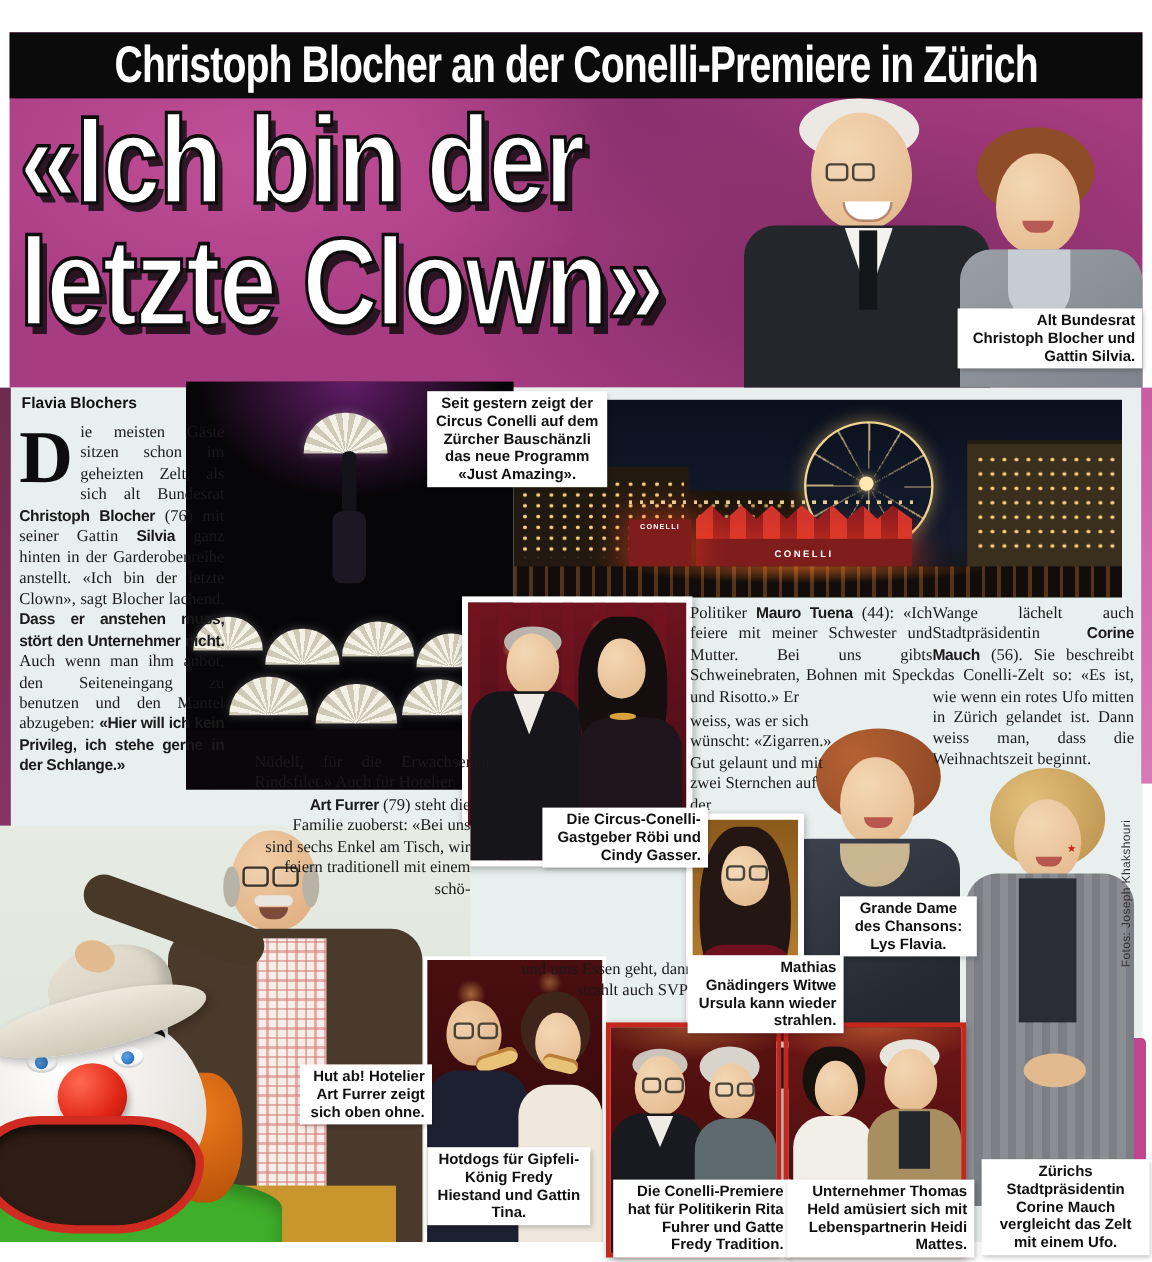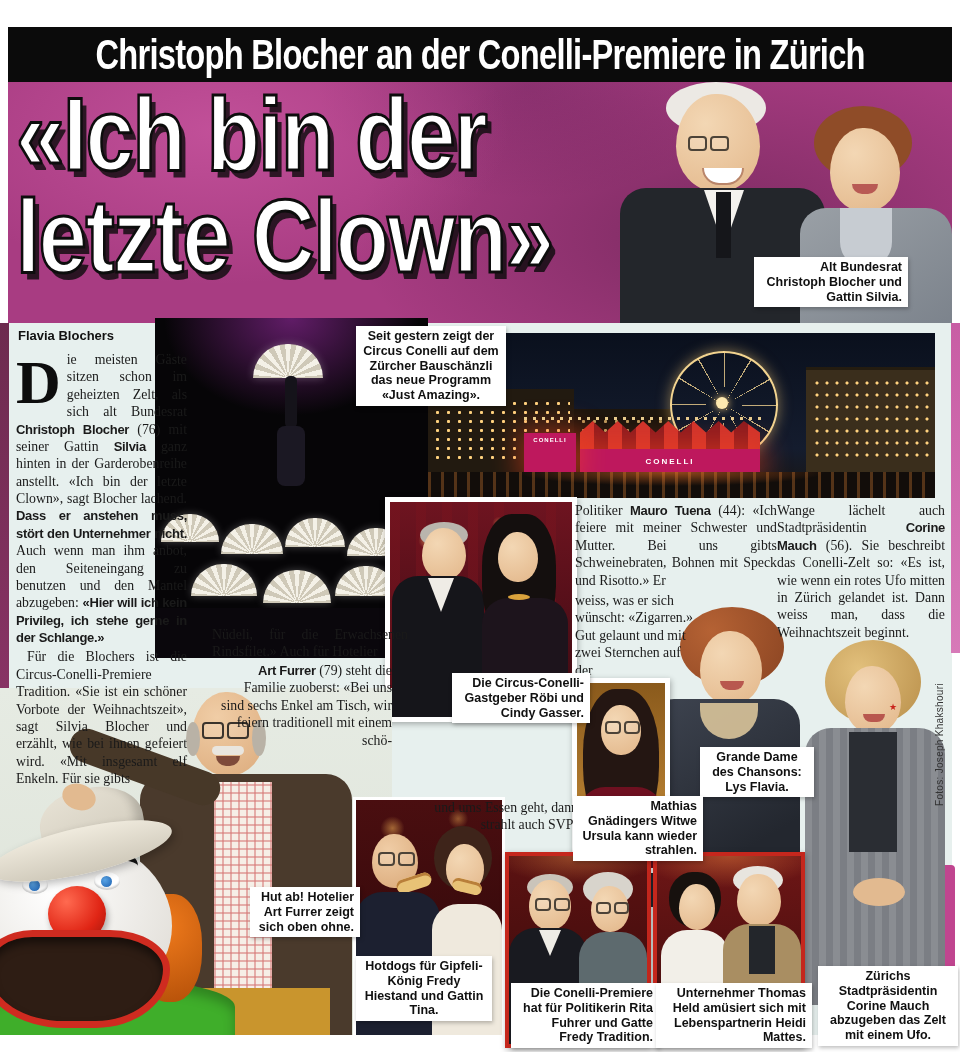--- a/index.html
+++ b/index.html
@@ -36,21 +36,21 @@
   .photo{overflow:hidden;z-index:2;}
   .wframe{border:5px solid #fff;box-shadow:1px 2px 6px rgba(0,0,0,.3);}
   .rframe{border:4px solid #c5271d;box-shadow:1px 2px 6px rgba(0,0,0,.3);}
   .cutout{overflow:visible;z-index:3;}
   
   .sky{position:absolute;inset:0;background:linear-gradient(180deg,#0a101d 0%,#141c2e 70%,#1a1510 100%);}
   .win{position:absolute;background-image:radial-gradient(circle,#ffd27e 1.3px,transparent 1.8px);background-size:11px 9px;}
   .water{position:absolute;left:0;right:0;bottom:0;height:26px;background:
      radial-gradient(ellipse 220px 20px at 48% 0,rgba(255,120,40,.55),transparent 70%),
      repeating-linear-gradient(90deg,rgba(255,150,60,.28) 0 3px,transparent 3px 13px),#120d0a;}
-  .tent{position:absolute;background:#be185d;box-shadow:0 0 26px 6px rgba(255,70,30,.45);}
+  .tent{position:absolute;background:#7f1d1d;box-shadow:0 0 26px 6px rgba(255,70,30,.45);}
   .zig{clip-path:polygon(0 100%,0 38%,7% 0,14% 38%,21% 0,28% 38%,35% 0,42% 38%,49% 0,56% 38%,63% 0,70% 38%,77% 0,84% 38%,91% 0,100% 38%,100% 100%);}
   .sign{color:#fff;font-weight:700;letter-spacing:2px;text-align:center;}
   .wheel{position:absolute;border-radius:50%;border:2px solid rgba(255,222,150,.95);
      background:repeating-conic-gradient(rgba(255,222,150,.75) 0 1.6deg,transparent 1.6deg 30deg);box-shadow:0 0 14px rgba(255,210,120,.5);}
   
   .fan{position:absolute;border-radius:120px 120px 0 0;background:repeating-conic-gradient(from 255deg at 50% 100%, #f4f1e7 0 10deg, #cfc9b8 10deg 20deg);box-shadow:0 0 8px rgba(255,255,255,.25);}
   
   .head{position:absolute;background:radial-gradient(circle at 35% 30%,#f3d7b4,#e2b689);border-radius:48% 52% 50% 50%/55% 55% 48% 48%;}
   .hairp{position:absolute;border-radius:50%;}
   .bodyp{position:absolute;border-radius:26px 26px 0 0;}
@@ -86,27 +86,26 @@
   <div class="bodyp" style="left:12px;top:108px;width:205px;height:135px;background:#23262b;"></div>
   <div class="abs" style="left:96px;top:110px;width:40px;height:58px;background:#f4f2ee;clip-path:polygon(0 0,100% 0,50% 100%);"></div>
   <div class="abs" style="left:108px;top:112px;width:15px;height:66px;background:#15161a;"></div>
   <div class="hairp" style="left:206px;top:26px;width:98px;height:74px;background:#8f4c28;"></div>
   <div class="head" style="left:222px;top:48px;width:70px;height:84px;"></div>
   <div class="abs" style="left:244px;top:104px;width:26px;height:10px;background:#b85a54;border-radius:0 0 14px 14px;"></div>
   <div class="bodyp" style="left:192px;top:128px;width:152px;height:115px;background:linear-gradient(145deg,#9aa0a6,#7c838c);"></div>
   <div class="abs" style="left:232px;top:128px;width:52px;height:60px;background:#c7ccd2;border-radius:0 0 26px 26px;"></div>
 </div>
 
-<div class="abs cap r" style="left:754px;top:257px;width:142px;">Alt Bundesrat Christoph Blocher und Gattin Silvia.</div>
+<div class="abs cap r" style="left:798px;top:257px;width:142px;">Alt Bundesrat Christoph Blocher und Gattin Silvia.</div>
 
 <div class="abs byline" style="left:18px;top:328px;width:160px;">Flavia Blochers</div>
 <div class="abs txt" style="left:16px;top:351px;width:171px;">
   <span class="dropcap">D</span>
   <span>ie meisten Gäste sitzen schon im geheizten Zelt, als sich alt Bundesrat <b>Christoph Blocher</b> (76) mit seiner Gattin <b>Silvia</b> ganz hinten in der Garderobenreihe anstellt. «Ich bin der letzte Clown», sagt Blocher lachend. <b>Dass er anstehen muss, stört den Unternehmer nicht.</b> Auch wenn man ihm anbot, den Seiteneingang zu benutzen und den Mantel abzugeben: <b>«Hier will ich kein Privileg, ich stehe gerne in der Schlange.»</b></span>
-  <div class="indent" style="margin-top:2px;">Für die Blochers ist die Circus-Conelli-Premiere Tradition. «Sie ist ein schöner Vorbote der Weihnachtszeit», sagt Silvia Blocher und erzählt, wie bei ihnen gefeiert wird. «Mit insgesamt elf Enkeln. Für sie gibts</div>
 </div>
 
 <div class="abs photo" style="left:155px;top:318px;width:273px;height:340px;background:#060507;">
   <div class="abs" style="left:0;top:0;width:273px;height:200px;background:radial-gradient(ellipse 170px 130px at 50% 0,rgba(158,44,168,.6),transparent 75%);"></div>
   <div class="abs" style="left:0;bottom:0;width:273px;height:90px;background:radial-gradient(ellipse 200px 70px at 50% 100%,rgba(128,34,140,.5),transparent 75%);"></div>
   <div class="fan" style="left:98px;top:26px;width:70px;height:34px;"></div>
   <div class="abs" style="left:130px;top:58px;width:12px;height:52px;background:#15131a;border-radius:5px;"></div>
   <div class="abs" style="left:122px;top:108px;width:28px;height:60px;background:#1b1823;border-radius:8px;"></div>
   <div class="fan" style="left:6px;top:196px;width:58px;height:28px;"></div>
   <div class="fan" style="left:66px;top:206px;width:62px;height:30px;"></div>
@@ -188,21 +187,21 @@
 <div class="abs cutout" style="left:805px;top:640px;width:143px;height:365px;z-index:2;">
   <div class="abs" style="left:58px;top:225px;width:92px;height:145px;background:#c0458f;border-radius:18px 4px 4px 18px;"></div>
   <div class="hairp" style="left:20px;top:0;width:96px;height:84px;background:radial-gradient(circle at 35% 35%,#e2c07c,#b98f4a);"></div>
   <div class="head" style="left:40px;top:26px;width:56px;height:68px;"></div>
   <span class="star" style="left:84px;top:62px;">★</span>
   <div class="abs" style="left:58px;top:74px;width:22px;height:8px;background:#b8574e;border-radius:0 0 10px 10px;"></div>
   <div class="bodyp" style="left:0;top:88px;width:140px;height:277px;background:repeating-linear-gradient(90deg,#8a8d92 0 7px,#7b7e84 7px 14px);"></div>
   <div class="abs" style="left:44px;top:92px;width:48px;height:120px;background:#2a2d33;"></div>
   <div class="abs" style="left:48px;top:238px;width:52px;height:28px;background:#e2ba90;border-radius:50%;"></div>
 </div>
-<div class="abs cap c" style="left:818px;top:966px;width:128px;">Zürichs Stadtpräsidentin Corine Mauch abzugeben das Zelt mit einem Ufo.</div>
+<div class="abs cap c" style="left:818px;top:966px;width:128px;">Zürichs Stadtpräsidentin Corine Mauch vergleicht das Zelt mit einem Ufo.</div>
 
 <div class="abs photo" style="left:0;top:688px;width:392px;height:347px;background:linear-gradient(180deg,#e6ebe3,#dde3d8);">
   <div class="abs" style="left:0;top:282px;width:80px;height:65px;background:repeating-linear-gradient(0deg,#d8a8c8 0 2px,transparent 2px 16px),repeating-linear-gradient(90deg,#d8a8c8 0 2px,transparent 2px 16px),#e9d8e2;"></div>
 
   <div class="head" style="left:192px;top:4px;width:72px;height:84px;background:radial-gradient(circle at 35% 30%,#f0cda6,#dcab7c);"></div>
   <div class="hairp" style="left:186px;top:34px;width:14px;height:34px;background:#b9b2a6;"></div>
   <div class="hairp" style="left:252px;top:32px;width:14px;height:36px;background:#b9b2a6;"></div>
   <div class="glasses" style="left:202px;top:34px;">
       <i style="width:18px;height:13px;border-color:#3a332c;"></i>
       <i style="width:18px;height:13px;border-color:#3a332c;"></i>

